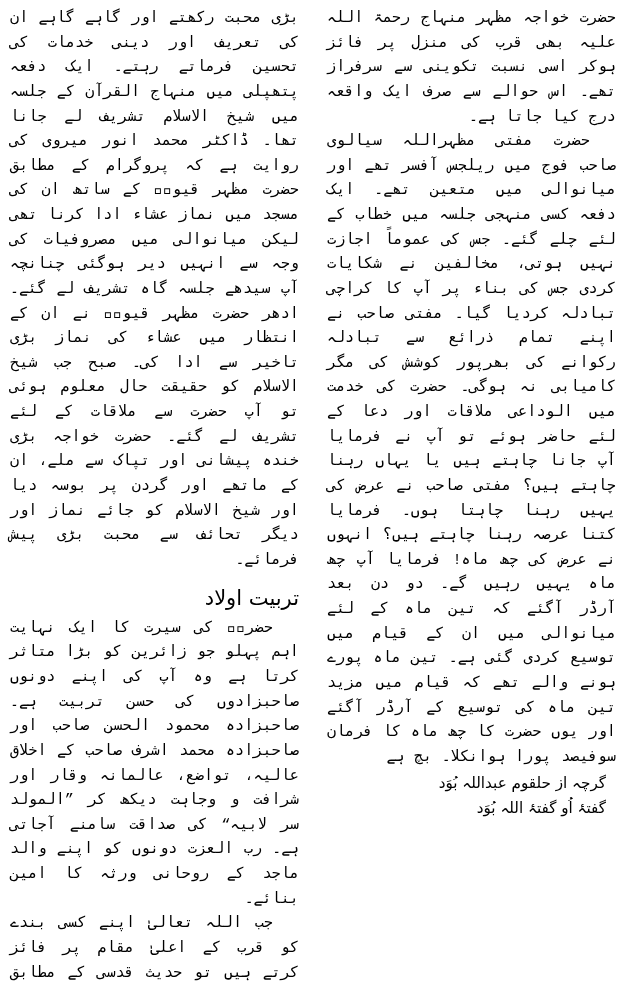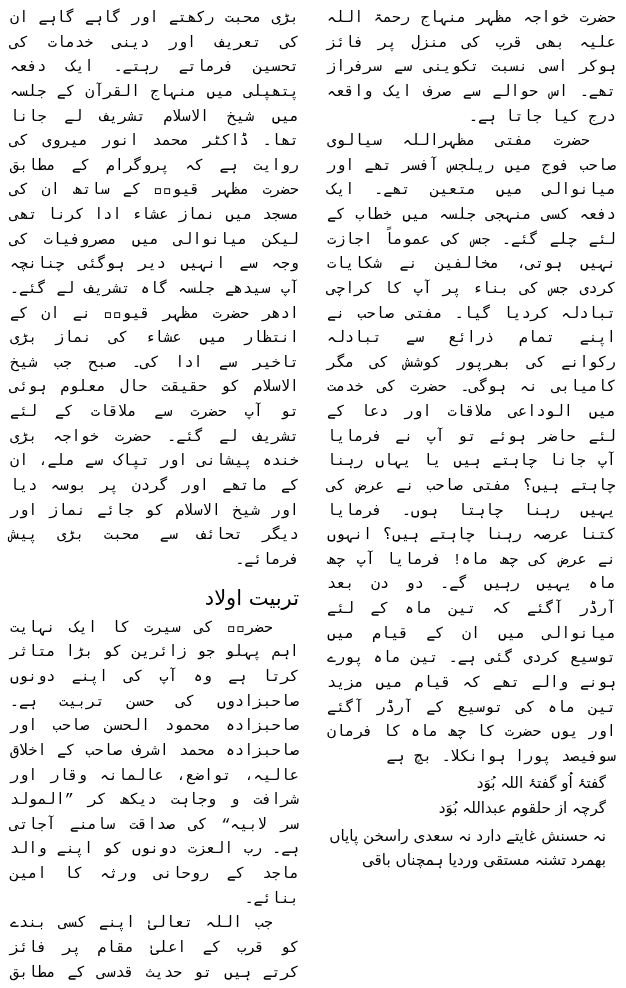--- a/index.html
+++ b/index.html
@@ -88,36 +88,28 @@
 <div class="page">
 
   <div class="column">
 
     <p class="para">حضرت خواجہ مظہر منہاج رحمۃ اللہ علیہ بھی قرب کی منزل پر فائز ہوکر اسی نسبت تکوینی سے سرفراز تھے۔ اس حوالے سے صرف ایک واقعہ درج کیا جاتا ہے۔</p>
 
     <p class="para indent">حضرت مفتی مظہراللہ سیالوی صاحب فوج میں ریلجس آفسر تھے اور میانوالی میں متعین تھے۔ ایک دفعہ کسی منہجی جلسہ میں خطاب کے لئے چلے گئے۔ جس کی عموماً اجازت نہیں ہوتی، مخالفین نے شکایات کردی جس کی بناء پر آپ کا کراچی تبادلہ کردیا گیا۔ مفتی صاحب نے اپنے تمام ذرائع سے تبادلہ رکوانے کی بھرپور کوشش کی مگر کامیابی نہ ہوگی۔ حضرت کی خدمت میں الوداعی ملاقات اور دعا کے لئے حاضر ہوئے تو آپ نے فرمایا آپ جانا چاہتے ہیں یا یہاں رہنا چاہتے ہیں؟ مفتی صاحب نے عرض کی یہیں رہنا چاہتا ہوں۔ فرمایا کتنا عرصہ رہنا چاہتے ہیں؟ انہوں نے عرض کی چھ ماہ! فرمایا آپ چھ ماہ یہیں رہیں گے۔ دو دن بعد آرڈر آگئے کہ تین ماہ کے لئے میانوالی میں ان کے قیام میں توسیع کردی گئی ہے۔ تین ماہ پورے ہونے والے تھے کہ قیام میں مزید تین ماہ کی توسیع کے آرڈر آگئے اور یوں حضرت کا چھ ماہ کا فرمان سوفیصد پورا ہوانکلا۔ بچ ہے</p>
 
     <div class="verse-block">
       <div class="verse-line">
-        <span class="hemistich">گفتۂ اُو گفتۂ اللہ بُوَد</span>
+        <span class="hemistich">گرچہ از حلقوم عبداللہ بُوَد</span>
       </div>
       <div class="verse-line">
-        <span class="hemistich">گرچہ از حلقوم عبداللہ بُوَد</span>
+        <span class="hemistich">گفتۂ اُو گفتۂ اللہ بُوَد</span>
       </div>
     </div>
 
 
-    <div class="verse-block couplet">
-      <div class="verse-line">
-        <span class="hemistich">نہ حسنش غایتے دارد نہ سعدی راسخن پایاں</span>
-      </div>
-      <div class="verse-line">
-        <span class="hemistich">بھمرد تشنہ مستقی وردیا ہمچناں باقی</span>
-      </div>
-    </div>
 
   </div>
 
   <div class="col-divider"></div>
 
   <div class="column">
 
     <p class="para">بڑی محبت رکھتے اور گاہے گاہے ان کی تعریف اور دینی خدمات کی تحسین فرماتے رہتے۔ ایک دفعہ پتھپلی میں منہاج القرآن کے جلسہ میں شیخ الاسلام تشریف لے جانا تھا۔ ڈاکٹر محمد انور میروی کی روایت ہے کہ پروگرام کے مطابق حضرت مظہر قیومؒ کے ساتھ ان کی مسجد میں نماز عشاء ادا کرنا تھی لیکن میانوالی میں مصروفیات کی وجہ سے انہیں دیر ہوگئی چنانچہ آپ سیدھے جلسہ گاہ تشریف لے گئے۔ ادھر حضرت مظہر قیومؒ نے ان کے انتظار میں عشاء کی نماز بڑی تاخیر سے ادا کی۔ صبح جب شیخ الاسلام کو حقیقت حال معلوم ہوئی تو آپ حضرت سے ملاقات کے لئے تشریف لے گئے۔ حضرت خواجہ بڑی خندہ پیشانی اور تپاک سے ملے، ان کے ماتھے اور گردن پر بوسہ دیا اور شیخ الاسلام کو جائے نماز اور دیگر تحائف سے محبت بڑی پیش فرمائے۔</p>
 
     <h2 class="heading">تربیت اولاد</h2>

